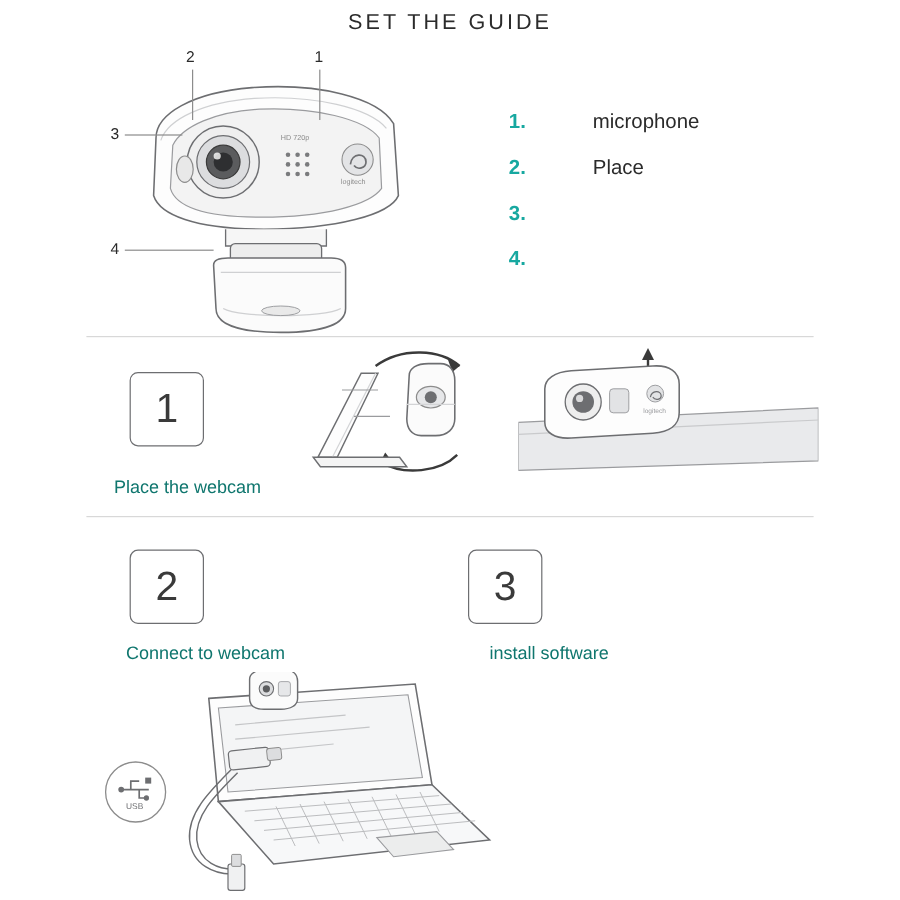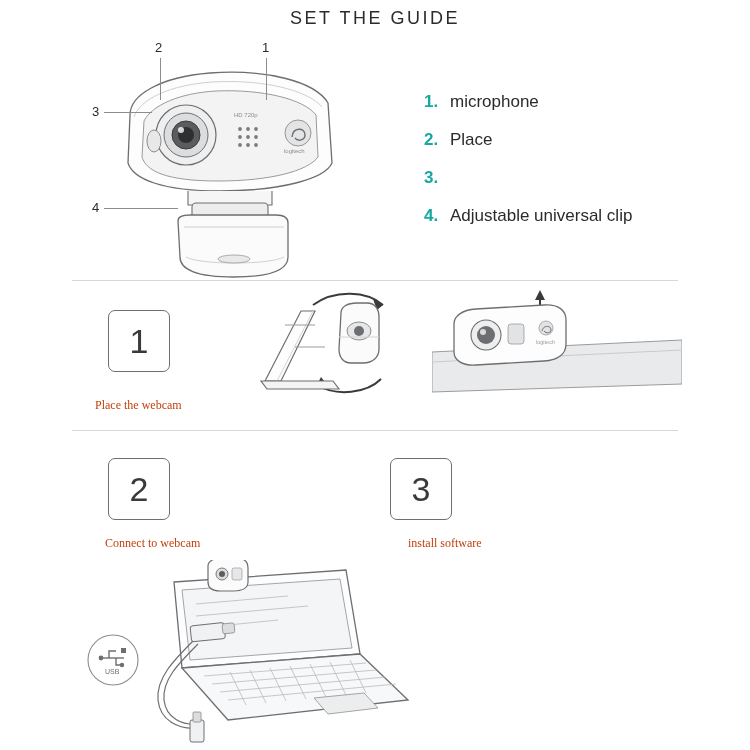--- a/index.html
+++ b/index.html
@@ -56,20 +56,21 @@
     color: #17a8a0;
     font-weight: bold;
     font-size: 17px;
     width: 26px;
     flex: 0 0 26px;
     text-align: left;
   }
   .legend-label {
     font-size: 17px;
     color: #2b2b2b;
+    margin-left: 44px;
   }
 
   
   .callout {
     position: absolute;
     font-size: 13px;
     color: #2b2b2b;
   }
   .callout-line {
     position: absolute;
@@ -92,24 +93,23 @@
     box-sizing: border-box;
     display: flex;
     align-items: center;
     justify-content: center;
     font-size: 34px;
     color: #3a3a3a;
     background: #fff;
   }
   .step-caption {
     position: absolute;
-    font-size: 12px;
-    color: #c2410c;
+    font-size: 15px;
+    color: #0f766e;
     white-space: nowrap;
-    font-family: Liberation Serif, serif;
   }
 
   
   .art {
     position: absolute;
   }
 
   svg { display: block; }
 </style>
 </head>
@@ -184,21 +184,20 @@
   </div>
   <div class="legend-row">
     <span class="legend-num">2.</span>
     <span class="legend-label">Place</span>
   </div>
   <div class="legend-row">
     <span class="legend-num">3.</span>
   </div>
   <div class="legend-row">
     <span class="legend-num">4.</span>
-    <span class="legend-label">Adjustable universal clip</span>
   </div>
 </div>
 
 <div class="divider d1"></div>
 <div class="divider d2"></div>
 
 <div class="step-box" style="left:108px; top:310px;">1</div>
 <div class="step-caption" style="left:95px; top:398px;">Place the webcam</div>
 
 <div class="art" style="left:255px; top:285px;">

